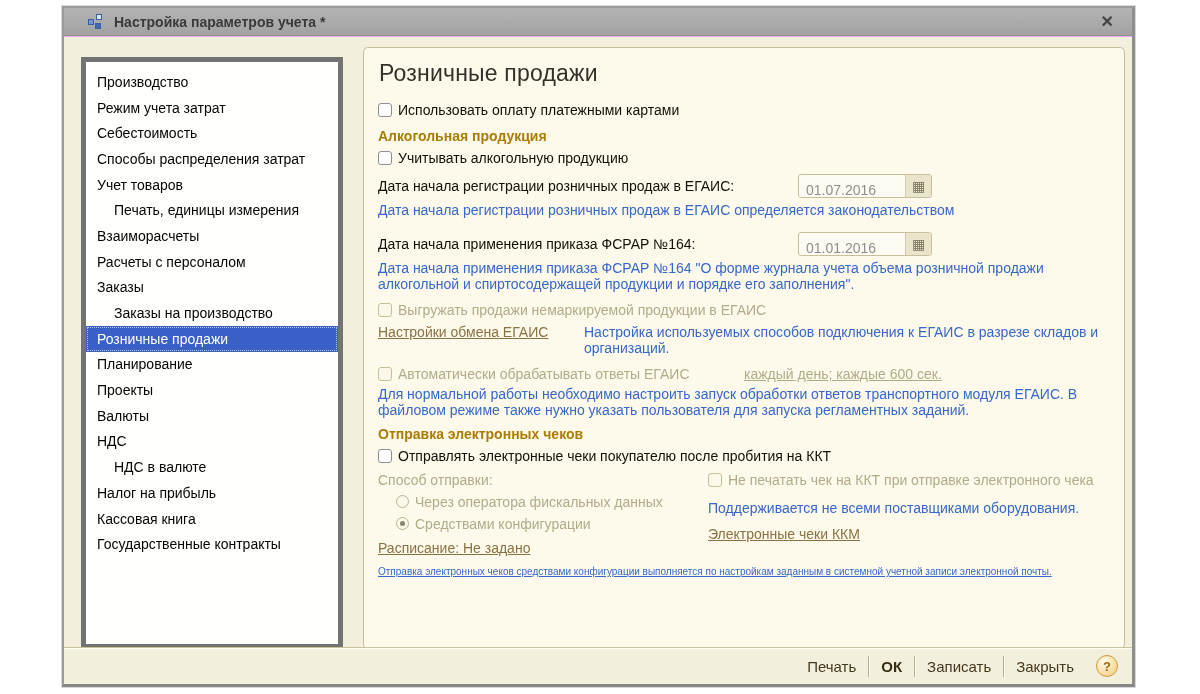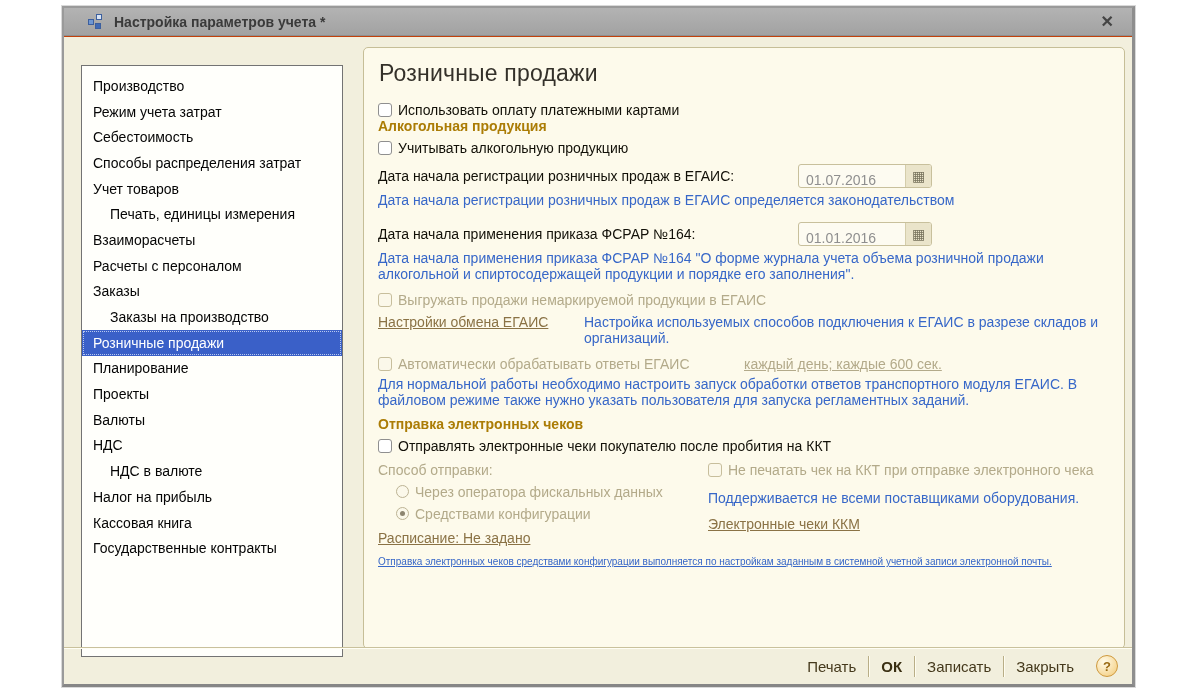--- a/index.html
+++ b/index.html
@@ -1,43 +1,43 @@
 <!DOCTYPE html>
 <html><head>
 <meta charset="utf-8">
 <style>
   * { margin:0; padding:0; box-sizing:border-box; }
   html,body { width:1200px; height:694px; background:#ffffff; font-family:"Liberation Sans", sans-serif; overflow:hidden; }
 
   .window {
     position:absolute; left:62px; top:6px; width:1073px; height:681px;
     border:2px solid #9a9a9a; border-bottom:3px solid #868686; border-right:3px solid #8e8e8e;
-    background:#c2410c; box-shadow:0 0 0 1px #d9d9d9;
+    background:#f0abfc; box-shadow:0 0 0 1px #d9d9d9;
   }
 
   
   .titlebar {
     height:28px; background:linear-gradient(#b3b3b3,#a2a2a2);
     border-bottom:1px solid #8f8f8f;
     display:flex; align-items:center; padding:0 8px;
   }
   .win-icon { position:relative; width:17px; height:16px; margin:0 9px 0 16px; }
   .win-icon i { position:absolute; width:6px; height:6px; border:1px solid #3c5f9e; }
   .win-icon .s1 { left:8px; top:0;  background:#d9e4f4; }
   .win-icon .s2 { left:0;  top:5px; background:#6f97d2; }
   .win-icon .s3 { left:7px; top:9px; background:#3f69b5; }
   .win-title { font-size:14px; font-weight:bold; color:#3a3a3a; flex:1; }
   .win-close { font-size:16px; font-weight:bold; color:#444; padding:0 10px; cursor:default; }
 
   
   .body { position:absolute; top:29px; bottom:0; left:0; right:0; background:#f2efdd; }
 
   .sidebar {
-    position:absolute; left:17px; top:28px; width:262px; height:592px;
-    background:#fffffb; border:1px solid #737373; padding-top:7px;
+    position:absolute; left:17px; top:20px; width:262px; height:592px;
+    background:#fffffb; border:5px solid #737373; padding-top:7px;
     overflow:hidden;
   }
   .sb-item {
     height:25.7px; display:flex; align-items:center;
     padding-left:11px; font-size:14px; color:#050505; white-space:nowrap;
   }
   .sb-item.indent { padding-left:28px; }
   .sb-item.selected {
     background:#3a60c8; color:#ffffff;
     outline:1px dotted #b9c9ef; outline-offset:-2px;
@@ -67,21 +67,21 @@
   .rb.on::after { content:""; position:absolute; left:3px; top:3px; width:5px; height:5px; border-radius:50%; background:#8d8570; }
   .cbrow { display:flex; align-items:flex-start; }
   .cbrow .cb, .cbrow .rb { margin-top:1px; }
 
   
   .datectl { display:flex; align-items:stretch; border:1px solid #c8c09c; border-radius:3px; overflow:hidden; height:24px; background:#fdfbf1; }
   .datectl .val { width:106px; display:flex; align-items:center; padding-left:7px; font-size:14px; color:#8f8f8f;margin-top:7px; }
   .datectl .calbtn { width:26px; display:flex; align-items:center; justify-content:center; background:#eae4ca; border-left:1px solid #d4cdab; color:#77725c; font-size:14px; }
 
   
-  .mb4{margin-bottom:4px}.mb6{margin-bottom:6px}.mb8{margin-bottom:8px}.mb10{}.mt8{margin-top:8px}.mt10{margin-top:10px}.mt14{margin-top:14px}
+  .mb4{margin-bottom:4px}.mb6{margin-bottom:6px}.mb8{margin-bottom:8px}.mb10{margin-bottom:10px}.mt8{margin-top:8px}.mt10{margin-top:10px}.mt14{margin-top:14px}
 
   .cols { display:flex; align-items:flex-start; margin-top:4px; }
   .col-l { width:330px; flex:0 0 330px; }
   .col-r { flex:1; }
 
   
   .footer {
     position:absolute; left:0; right:0; bottom:0; height:37px;
     border-top:1px solid #c9c19c; box-shadow:0 1px 0 #fffef4 inset;
     display:flex; align-items:center; justify-content:flex-end; padding-right:14px;

